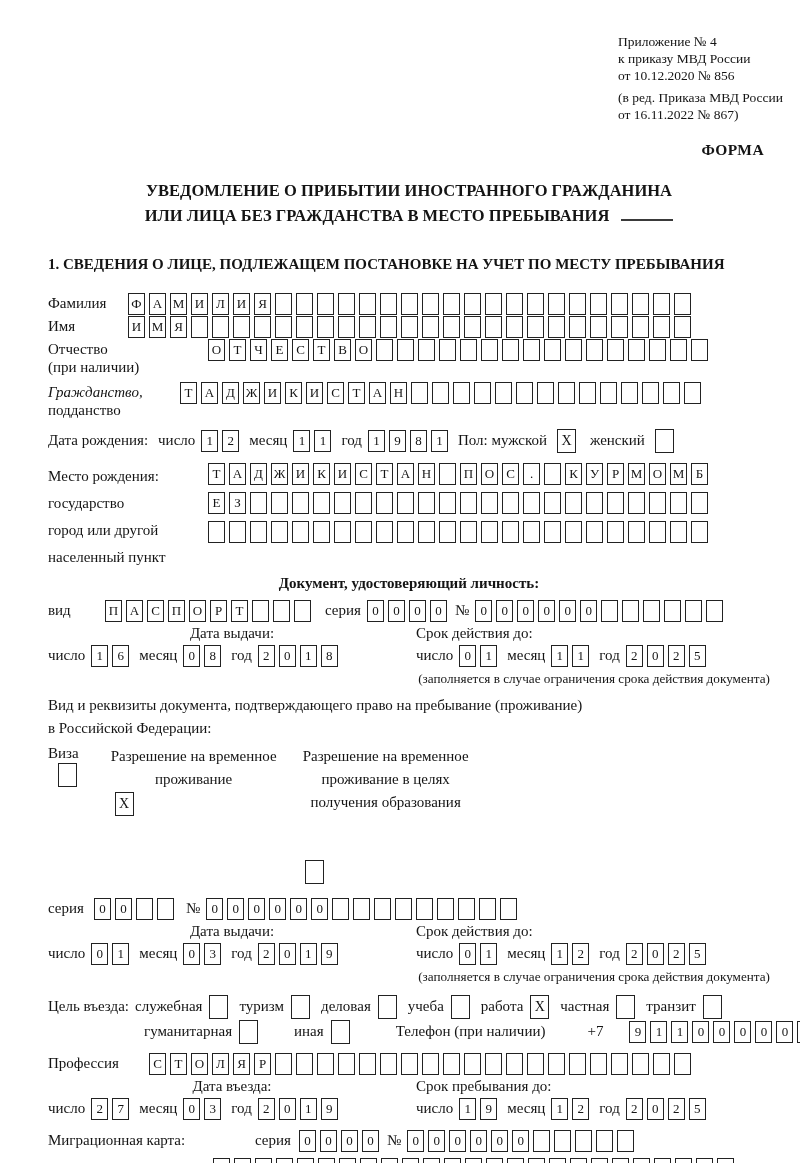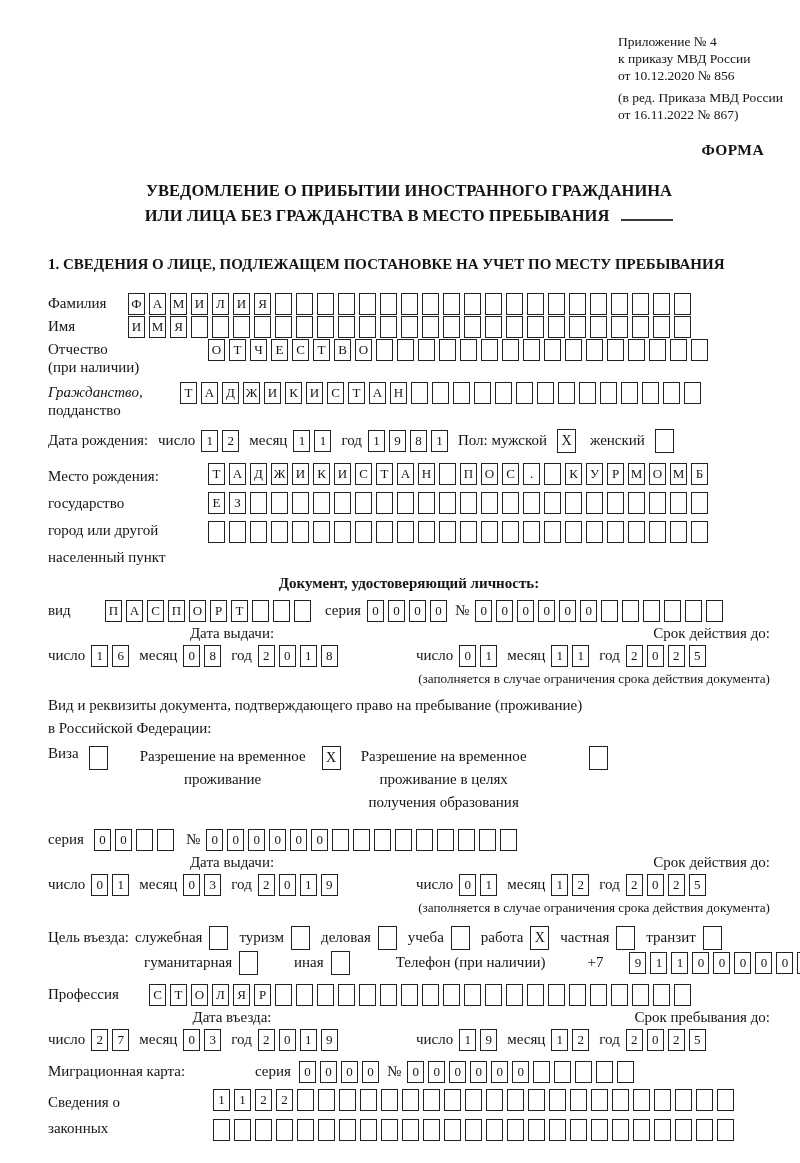--- a/index.html
+++ b/index.html
@@ -33,32 +33,32 @@
   .bp { display:flex; align-items:flex-start; margin-bottom:4px; }
   .bp-labels { width:160px; flex:none; line-height:1.8; }
   .bp-rows .row { margin-bottom:7px; }
   
   .center-heading { text-align:center; font-weight:bold; font-size:15px; margin:4px 0 8px; }
   
   .g6 { margin-right:6px; } .g10 { margin-right:10px; } .ml8 { margin-left:8px; } .ml12 { margin-left:12px; } .ml14 { margin-left:14px; }
   
   .dates-heads { display:flex; margin-top:3px; }
   .dates-heads .dh-left { width:368px; text-align:center; flex:none; }
-  .dates-heads .dh-right { flex:1; text-align:right; }
+  .dates-heads .dh-right { flex:1; text-align:left; }
   .dates-row { display:flex; align-items:center; margin-top:3px; }
   .date-group { display:flex; align-items:center; flex:none; }
   .date-group .lbl { margin-right:6px; }
   .date-group .cells { margin-right:10px; }
   .dg-left { width:368px; }
   .note { font-size:13.2px; margin-top:4px; }
   .note.right { text-align:right; }
   
   .intro { margin-bottom:6px; }
   .opts { display:flex; align-items:flex-start; margin:8px 0 14px; }
-  .opt { display:flex; align-items:flex-start; }
+  .opt { display:flex; align-items:flex-start;flex-direction:column; }
   .opt .checkbox { margin-left:10px; margin-top:1px; }
   .opt-lbl.center { text-align:center; line-height:1.55; }
   .wrap165 { width:178px; } .wrap180 { width:182px; }
   
   .purpose .opt-inline { display:inline-flex; align-items:center; margin-right:11px; }
   .opt-inline .lbl { margin-right:7px; }
   .purpose2 { margin-left:96px;gap:20px; }
   
   .reps { display:flex; align-items:flex-start; margin-top:6px; }
   .reps-labels { width:165px; flex:none; line-height:1.75; }

